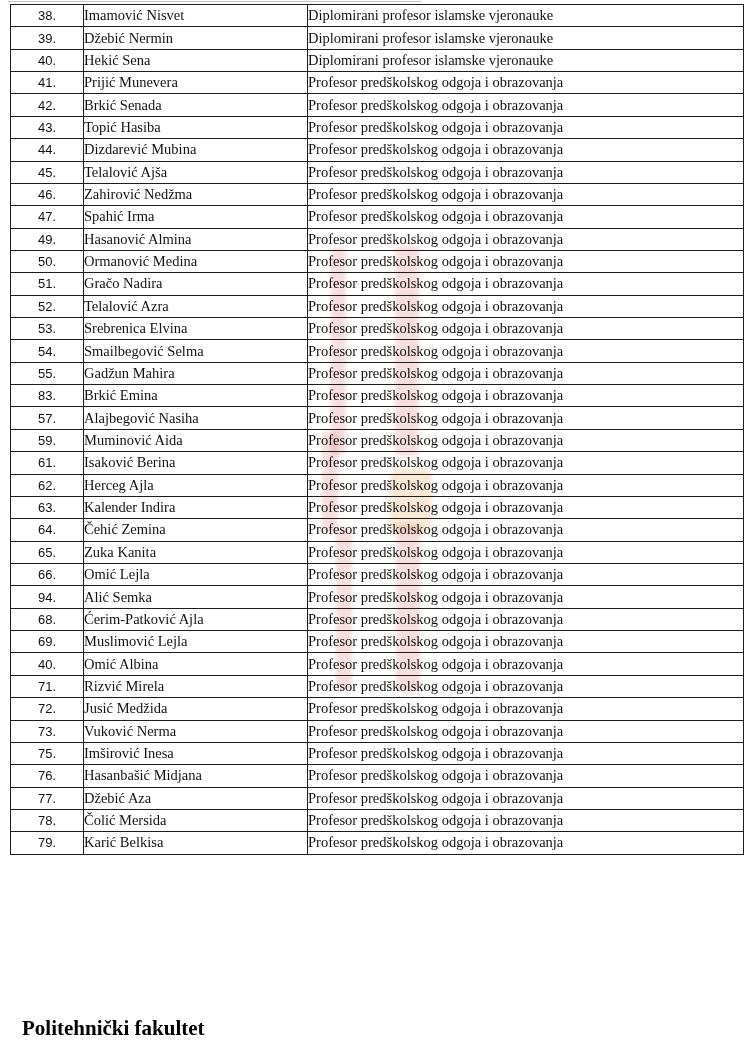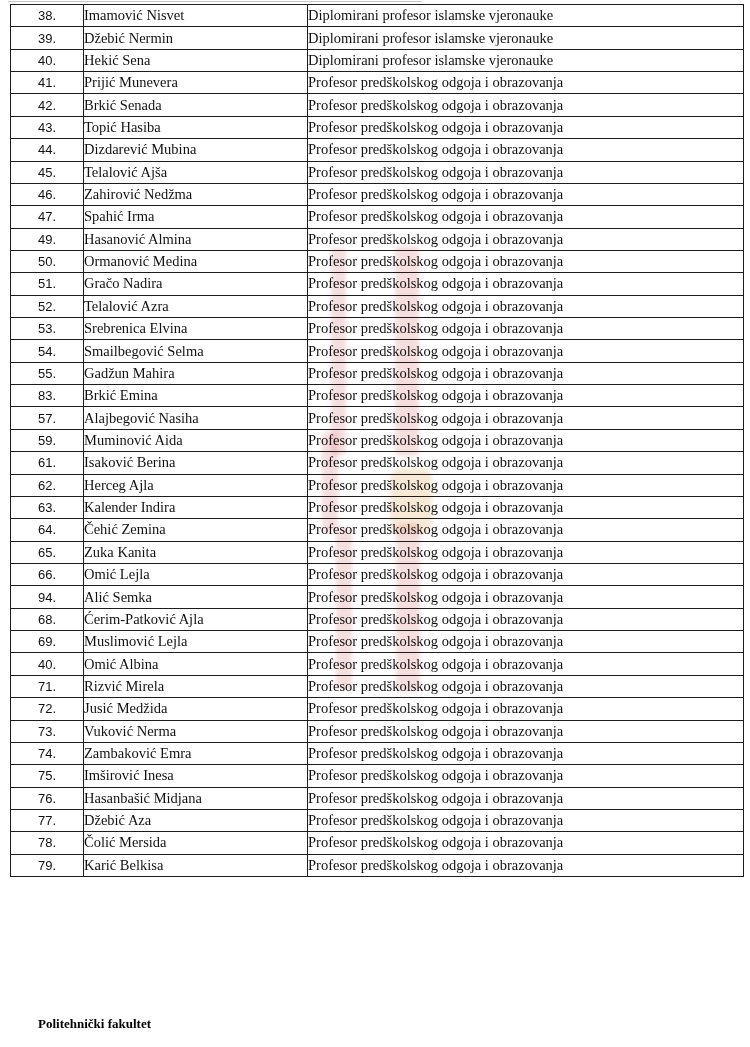--- a/index.html
+++ b/index.html
@@ -57,24 +57,24 @@
     font-family: "Liberation Sans", sans-serif;
     font-size: 13px;
   }
   td.name, td.title {
     font-family: "Liberation Serif", serif;
     font-size: 14.5px;
     padding-left: 8px;
   }
   .section-heading {
     position: absolute;
-    left: 38px; top: 1016px;
+    left: 22px; top: 1016px;
     font-family: "Liberation Serif", serif;
     font-weight: bold;
-    font-size: 13px;
+    font-size: 21px;
     color: #000;
   }
 </style>
 </head>
 <body>
 
 <div class="page">
 
   <div class="top-partial-line"></div>
 
@@ -253,25 +253,20 @@
           <td class="num">72.</td>
           <td class="name">Jusić Medžida</td>
           <td class="title">Profesor predškolskog odgoja i obrazovanja</td>
         </tr>
         <tr>
           <td class="num">73.</td>
           <td class="name">Vuković Nerma</td>
           <td class="title">Profesor predškolskog odgoja i obrazovanja</td>
         </tr>
         <tr>
-          <td class="num">74.</td>
-          <td class="name">Zambaković Emra</td>
-          <td class="title">Profesor predškolskog odgoja i obrazovanja</td>
-        </tr>
-        <tr>
           <td class="num">75.</td>
           <td class="name">Imširović Inesa</td>
           <td class="title">Profesor predškolskog odgoja i obrazovanja</td>
         </tr>
         <tr>
           <td class="num">76.</td>
           <td class="name">Hasanbašić Midjana</td>
           <td class="title">Profesor predškolskog odgoja i obrazovanja</td>
         </tr>
         <tr>

